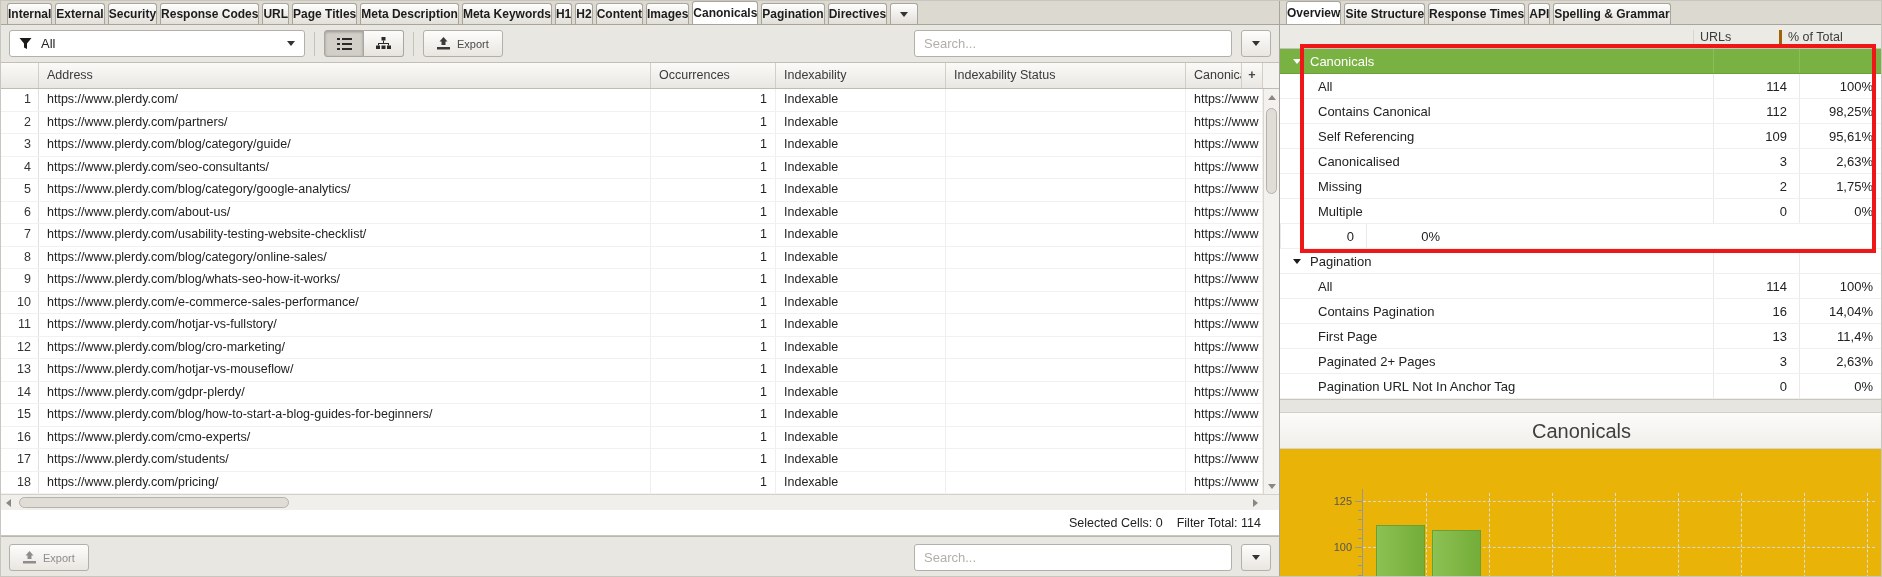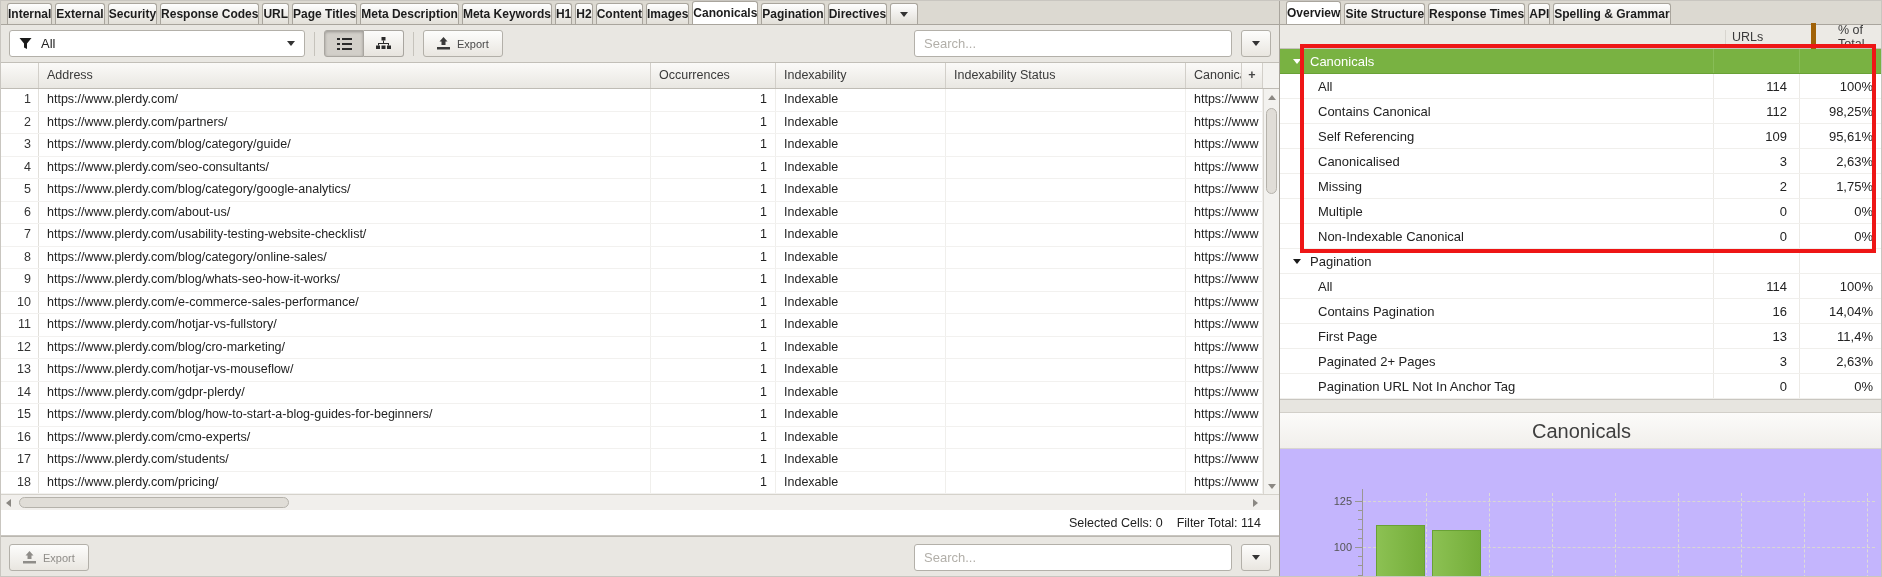--- a/index.html
+++ b/index.html
@@ -97,21 +97,21 @@
   .bottom-toolbar{position:absolute;left:0;top:535px;width:1278px;height:42px;background:#e9e7e2;
                   border-top:1px solid #bab7b0;display:flex;align-items:center;padding:0 8px;
                   box-sizing:border-box;}
   .bottom-toolbar .btn{color:#8f8d89;}
   
   .ov-colheader{position:absolute;left:0;right:0;top:24px;height:24px;background:#eceae5;
                 border-bottom:1px solid #c5c2bb;display:flex;align-items:center;
                 font-size:12.5px;color:#3a3a3a;box-sizing:border-box;}
   .ov-spacer{flex:1;}
   .ov-hurls{width:86px;padding-left:6px;border-left:1px solid #d8d5cf;box-sizing:border-box;}
-  .ov-hpct{width:72px;padding-left:22px;border-left:5px solid #a16207;box-sizing:border-box;}
+  .ov-hpct{width:104px;padding-left:6px;border-left:3px solid #a16207;box-sizing:border-box;}
   #ov-tree{position:absolute;left:0;right:0;top:48px;background:#fff;}
   .ov-row{display:flex;height:25px;line-height:25px;font-size:13px;color:#222;
           border-bottom:1px solid #f0efec;background:#fff;align-items:center;box-sizing:border-box;}
   .ov-name{flex:1;padding-left:38px;white-space:nowrap;overflow:hidden;display:flex;
            align-items:center;height:100%;}
   .ov-row.section .ov-name{padding-left:13px;}
   .ov-name .caret{margin-right:9px;border-top-color:#1a1a1a;}
   .ov-val{width:86px;text-align:right;padding-right:12px;border-left:1px solid #eceae6;
           box-sizing:border-box;height:100%;}
   .ov-pct{width:84px;text-align:right;padding-right:10px;border-left:1px solid #eceae6;
@@ -120,21 +120,21 @@
   .ov-row.green .caret{border-top-color:#fff;}
   .ov-row.green .ov-val,.ov-row.green .ov-pct{border-left:1px solid #88bd57;}
   .red-box{position:absolute;left:20px;top:43px;right:7px;height:209px;border:4px solid #ee1616;
            box-sizing:border-box;z-index:6;pointer-events:none;}
   
   .chart-sep{position:absolute;left:0;right:0;top:398px;height:14px;background:#e7e5e0;
              border-top:1px solid #c9c6c0;border-bottom:1px solid #d2cfc9;box-sizing:border-box;}
   .chart-title{position:absolute;left:0;right:0;top:412px;height:36px;
                background:linear-gradient(#fcfbfa,#f1efeb);border-bottom:1px solid #d8d5d0;
                text-align:center;line-height:36px;font-size:20px;color:#3f3f3f;box-sizing:border-box;}
-  #chart{position:absolute;left:0;right:0;top:448px;height:129px;background:#c4b5fd;overflow:hidden;}
+  #chart{position:absolute;left:0;right:0;top:448px;height:129px;background:#eab308;overflow:hidden;}
   .axis-y{position:absolute;left:82px;top:40px;bottom:0;width:1px;background:#9a9792;}
   .ytick{position:absolute;height:1px;background:#9a9792;}
   .ylabel{position:absolute;width:32px;text-align:right;font-size:11px;color:#555;}
   .gridline-h{position:absolute;left:83px;right:8px;height:0;border-top:1px dashed #d9d7d2;}
   .gridline-v{position:absolute;top:44px;bottom:0;width:0;border-left:1px dashed #dedcd8;}
   .bar{position:absolute;background:linear-gradient(90deg,#8cc153,#74ad39);
        border:1px solid #69a135;border-bottom:none;box-sizing:border-box;}
   
   .icon svg{display:block;}
 </style>
@@ -475,21 +475,20 @@
           <div class="ov-name">Missing</div>
           <div class="ov-val">2</div>
           <div class="ov-pct">1,75%</div>
         </div>
         <div class="ov-row">
           <div class="ov-name">Multiple</div>
           <div class="ov-val">0</div>
           <div class="ov-pct">0%</div>
         </div>
         <div class="ov-row">
-          <div class="ov-name">Non-Indexable Canonical</div>
           <div class="ov-val">0</div>
           <div class="ov-pct">0%</div>
         </div>
         <div class="ov-row section">
           <div class="ov-name">
             <span class="caret"></span>
             <span>Pagination</span>
           </div>
           <div class="ov-val"></div>
           <div class="ov-pct"></div>

